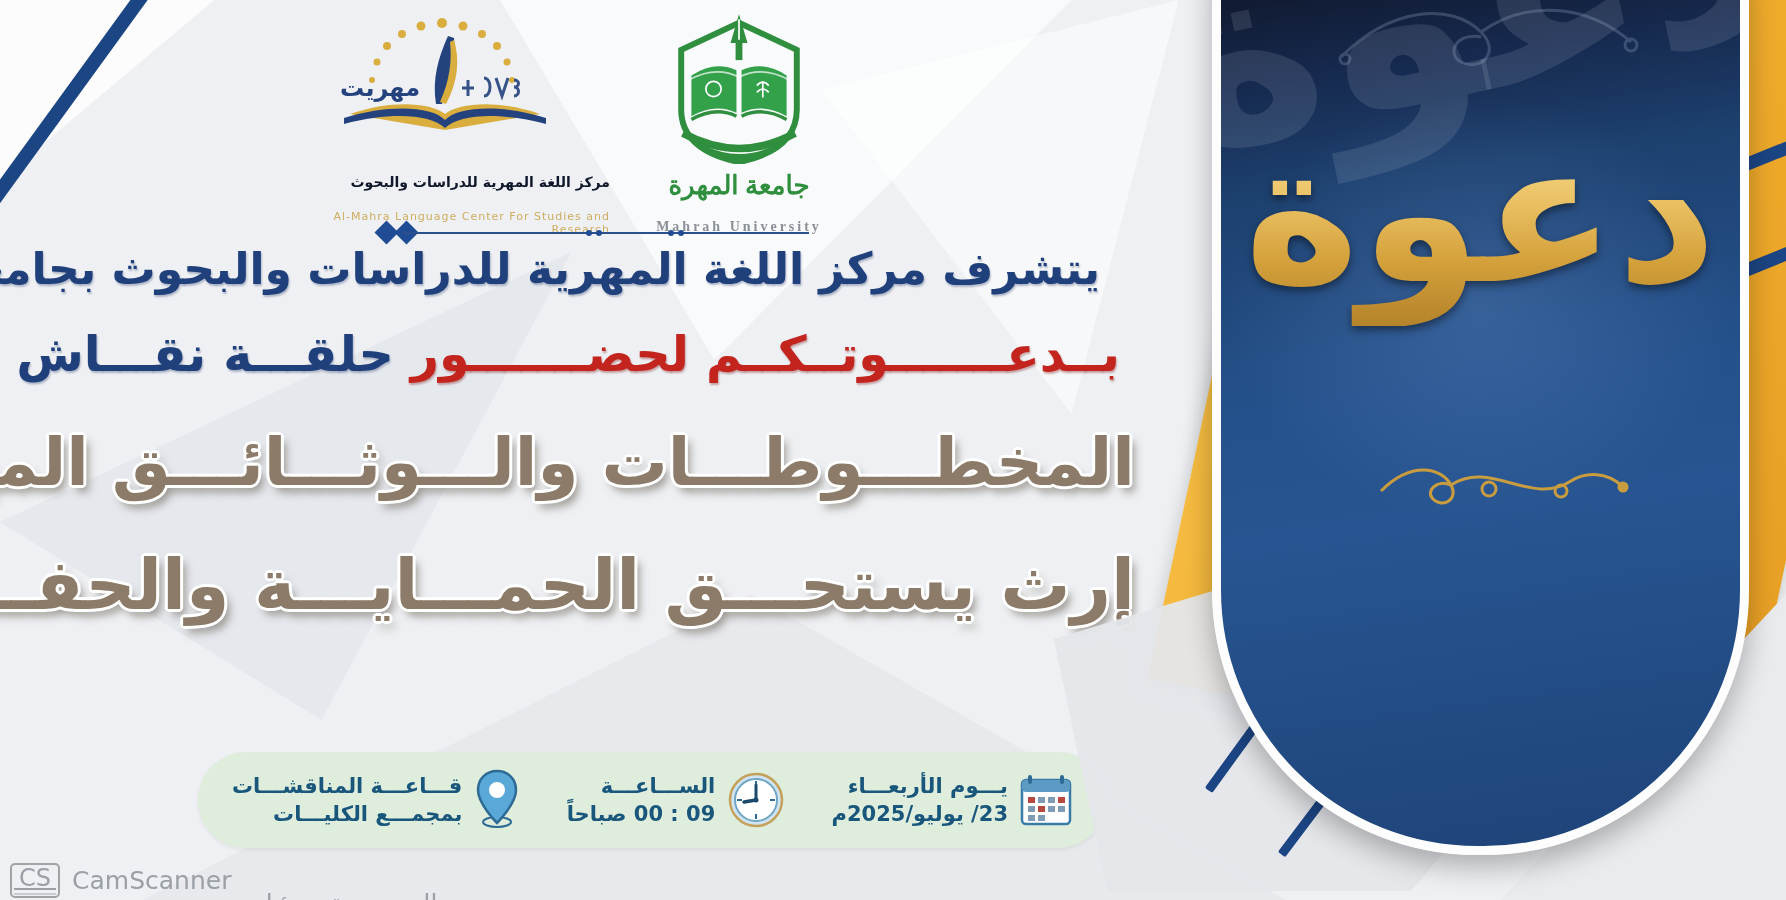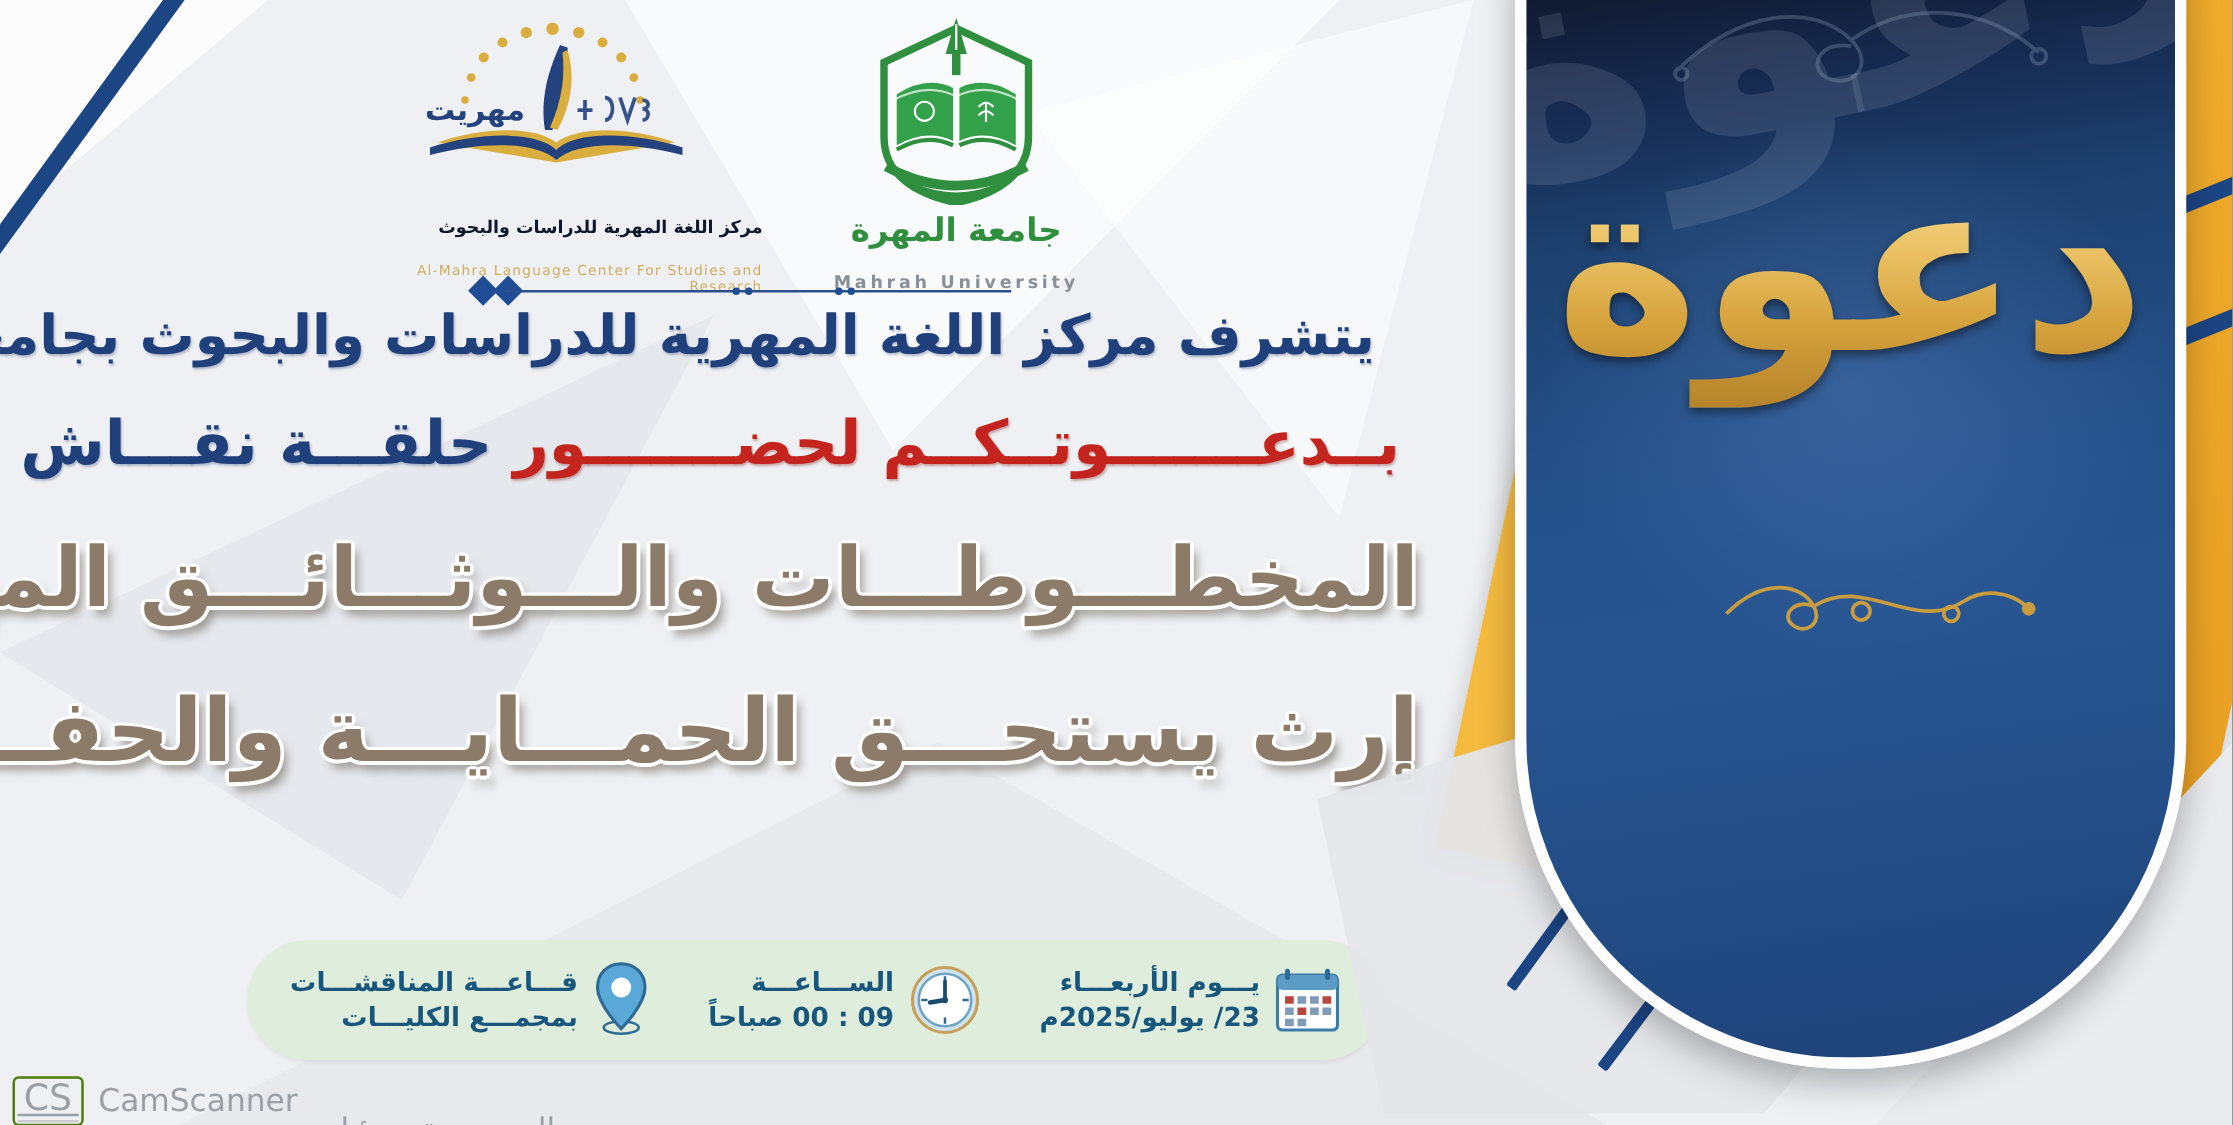--- a/index.html
+++ b/index.html
@@ -16,21 +16,21 @@
   .f5{clip-path:polygon(0 20%,12% 0,0 0);background:rgba(255,255,255,.8);}
 
   .stripe{position:absolute;background:#1c4584;}
   .stripe-topleft{width:270px;height:14px;left:-65px;top:88px;transform:rotate(-54deg);}
 
   
   .logo-center{position:absolute;left:280px;top:18px;width:330px;text-align:right;}
   .logo-center .emblem{display:block;margin:0 auto;}
   .logo-center .name{color:#0f172a;font-weight:bold;font-size:14px;direction:rtl;margin-top:16px;}
   .logo-center .en{color:#c9a245;font-size:11px;letter-spacing:1px;margin-top:20px;opacity:.85;}
-  .logo-univ{position:absolute;left:625px;top:14px;width:280px;text-align:center;}
+  .logo-univ{position:absolute;left:599px;top:14px;width:280px;text-align:center;font-family:Liberation Serif, serif;}
   .logo-univ .ar{color:#2f8f3e;font-weight:bold;font-size:26px;direction:rtl;margin-top:2px;}
   .logo-univ .en{color:#8a9097;font-size:14px;letter-spacing:3px;font-weight:bold;margin-top:18px;}
 
   
   .divider{position:absolute;left:378px;top:222px;width:438px;height:22px;}
   .divider .line{position:absolute;left:26px;top:10px;width:405px;height:2px;background:#2c4f8e;}
   .divider .dia{position:absolute;width:17px;height:17px;background:#1f4c94;transform:rotate(45deg);top:2px;}
   .divider .d1{left:0;}
   .divider .d2{left:20px;}
   .divider .dot{position:absolute;width:6px;height:6px;border-radius:50%;background:#1f4c94;top:8px;}
@@ -68,21 +68,21 @@
     justify-content:space-between;padding:0 34px;box-sizing:border-box;
     box-shadow:0 2px 4px rgba(0,0,0,.06);
   }
   .ev{display:flex;flex-direction:row;align-items:center;gap:12px;direction:rtl;}
   .ev .txt{display:flex;flex-direction:column;gap:4px;
     color:#19567c;font-weight:bold;font-size:21px;direction:rtl;white-space:nowrap;}
   .ev .txt .l1{letter-spacing:1px;}
   
   .watermark{position:absolute;left:10px;top:843px;display:flex;align-items:center;gap:12px;
     color:#9aa0a6;font-size:25px;}
-  .csbox{border:2px solid #4d7c0f;border-radius:5px;padding:1px 7px 6px 7px;font-size:29px;
+  .csbox{border:2px solid #a3a3a3;border-radius:5px;padding:1px 7px 6px 7px;font-size:24px;
     position:relative;line-height:1;}
   .csbox:after{content:"";position:absolute;left:2px;right:2px;bottom:1px;height:3px;
     border-top:2px solid #9aa0a6;border-bottom:2px solid #c9cdd1;}
   .watermark .ar{direction:rtl;margin-top:46px;}
 
   
   .ribbon{
     position:absolute;left:1240px;top:-200px;width:600px;height:950px;
     transform:rotate(12deg);
     background:linear-gradient(100deg,#f7c148 0%,#f0ad2d 60%,#e89f24 100%);

